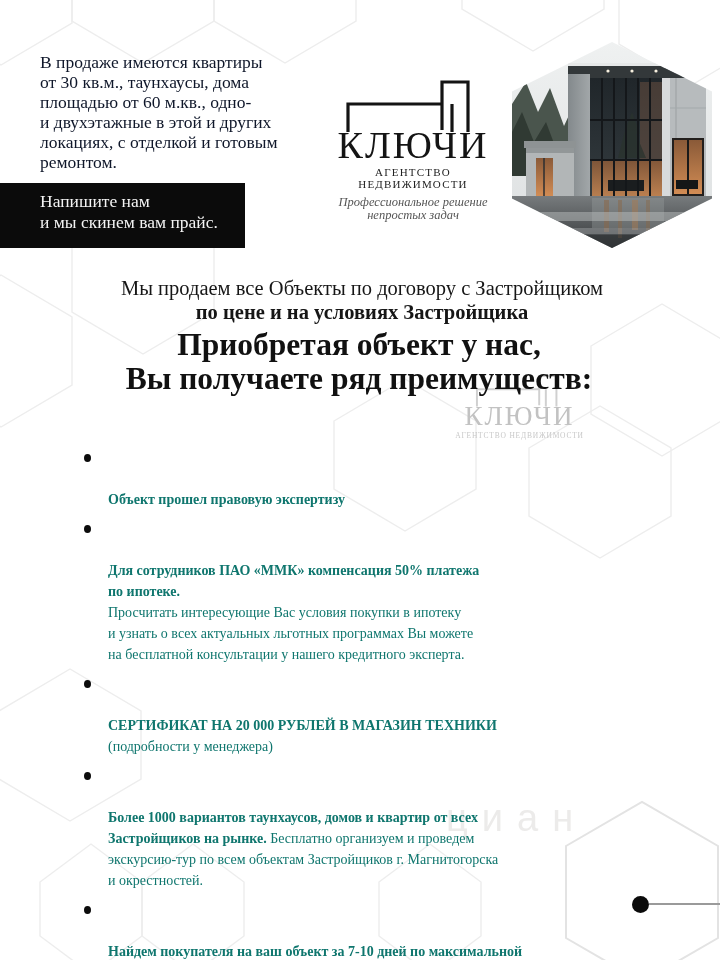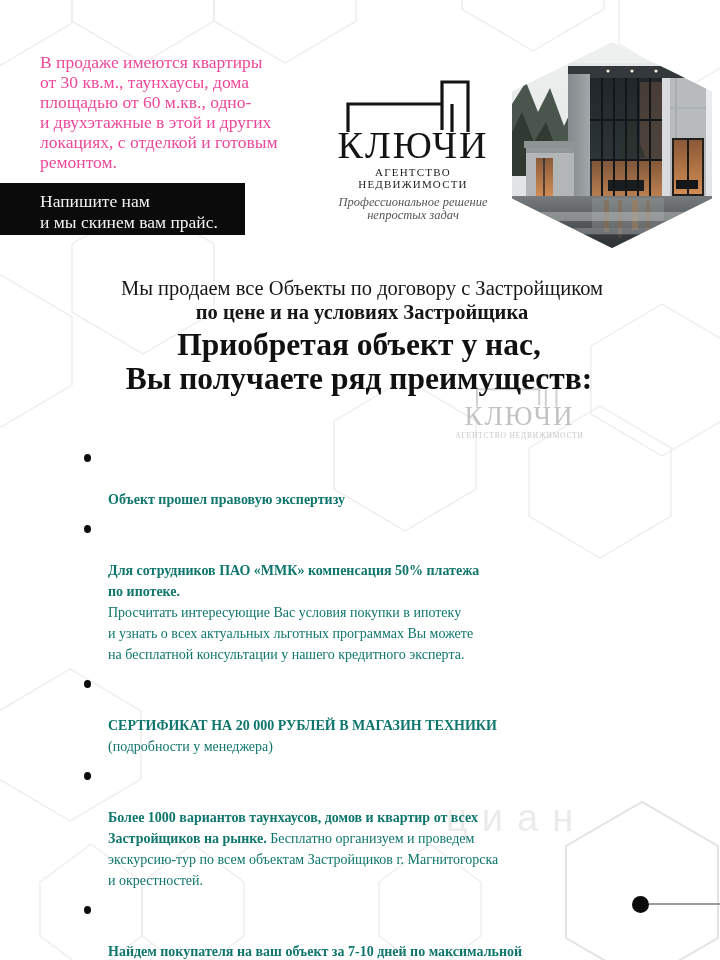--- a/index.html
+++ b/index.html
@@ -2,24 +2,24 @@
 <html><head>
 <meta charset="utf-8">
 <style>
   html,body{margin:0;padding:0;}
   body{width:720px;height:960px;background:#ffffff;font-family:"Liberation Serif",serif;color:#1b1b1b;}
   .page{position:relative;width:720px;height:960px;overflow:hidden;background:#ffffff;}
   .hex-pattern{position:absolute;left:0;top:0;width:720px;height:960px;z-index:0;}
 
   
   .intro{position:absolute;left:40px;top:52px;width:280px;font-size:17.5px;line-height:20px;
-         white-space:pre-line;color:#ec4899;z-index:3;}
-
-  
-  .cta{position:absolute;left:0;top:183px;width:245px;height:52px;background:#0b0b0b;z-index:3;}
+         white-space:pre-line;color:#0f172a;z-index:3;}
+
+  
+  .cta{position:absolute;left:0;top:183px;width:245px;height:65px;background:#0b0b0b;z-index:3;}
   .cta-text{position:absolute;left:40px;top:8px;color:#f4f4f4;font-size:17.5px;line-height:21px;white-space:pre-line;}
 
   
   .logo{position:absolute;left:333px;top:74px;width:160px;text-align:center;z-index:3;color:#141414;}
   .logo-mark{display:block;margin:0 auto;}
   .logo-name{font-size:38px;letter-spacing:2px;line-height:34px;margin-top:-6px;}
   .logo-sub{font-size:11px;letter-spacing:1.2px;margin-top:4px;color:#222;}
   .logo-tag{font-style:italic;font-size:12.5px;line-height:13px;color:#555;margin-top:6px;white-space:pre-line;}
 
   

